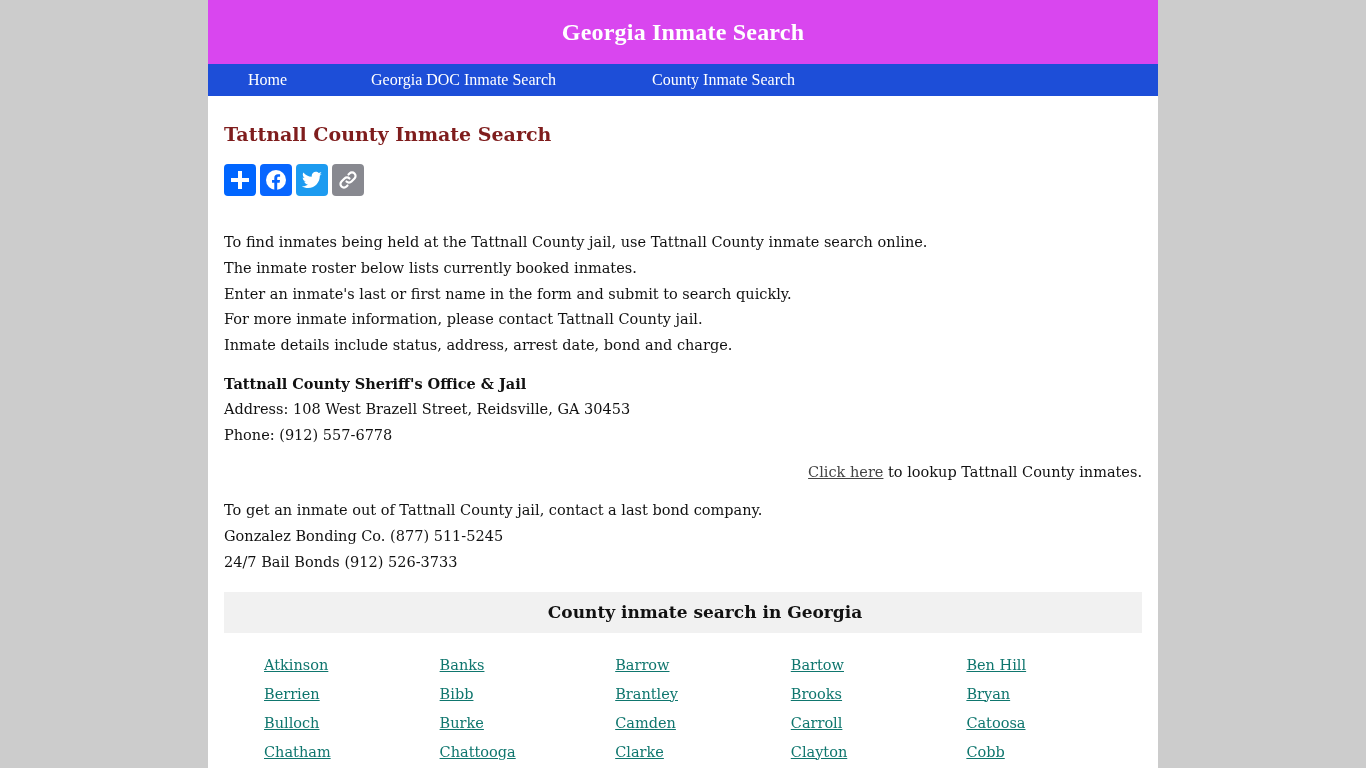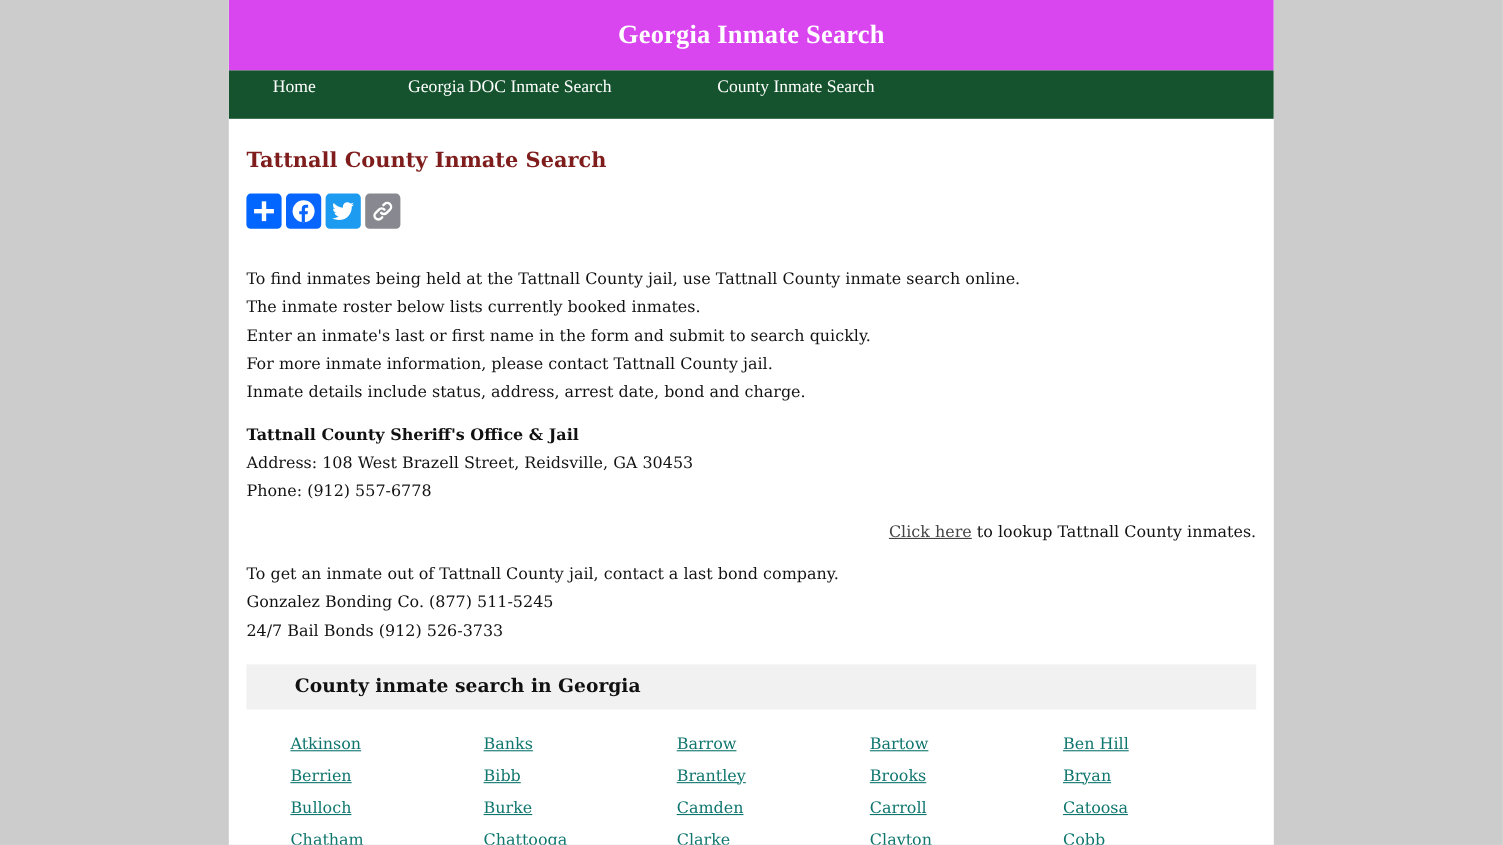--- a/index.html
+++ b/index.html
@@ -31,22 +31,22 @@
   }
   .site-title {
     color: #ffffff;
     font-family: "Liberation Serif", "DejaVu Serif", serif;
     font-weight: bold;
     font-size: 24px;
     margin: 0;
     letter-spacing: 0.2px;
   }
   .site-nav {
-    height: 44px;
-    background: #14532d;
+    height: 32px;
+    background: #1d4ed8;
     display: flex;
     align-items: center;
   }
   .site-nav a {
     color: #ffffff;
     text-decoration: none;
     font-family: "Liberation Serif", "DejaVu Serif", serif;
     font-size: 16px;
     position: absolute;
     top: 70px;
@@ -99,21 +99,21 @@
     color: #444444;
     text-decoration: underline;
   }
 
   .county-section-header {
     margin-top: 16px;
     height: 41px;
     background: #f1f1f1;
     display: flex;
     align-items: center;
-    justify-content: flex-start;
+    justify-content: center;
     padding-left: 44px;
   }
   .county-section-title {
     font-family: "DejaVu Serif", serif;
     font-weight: bold;
     font-size: 17px;
     color: #111111;
     margin: 0;
   }
   .county-grid {

